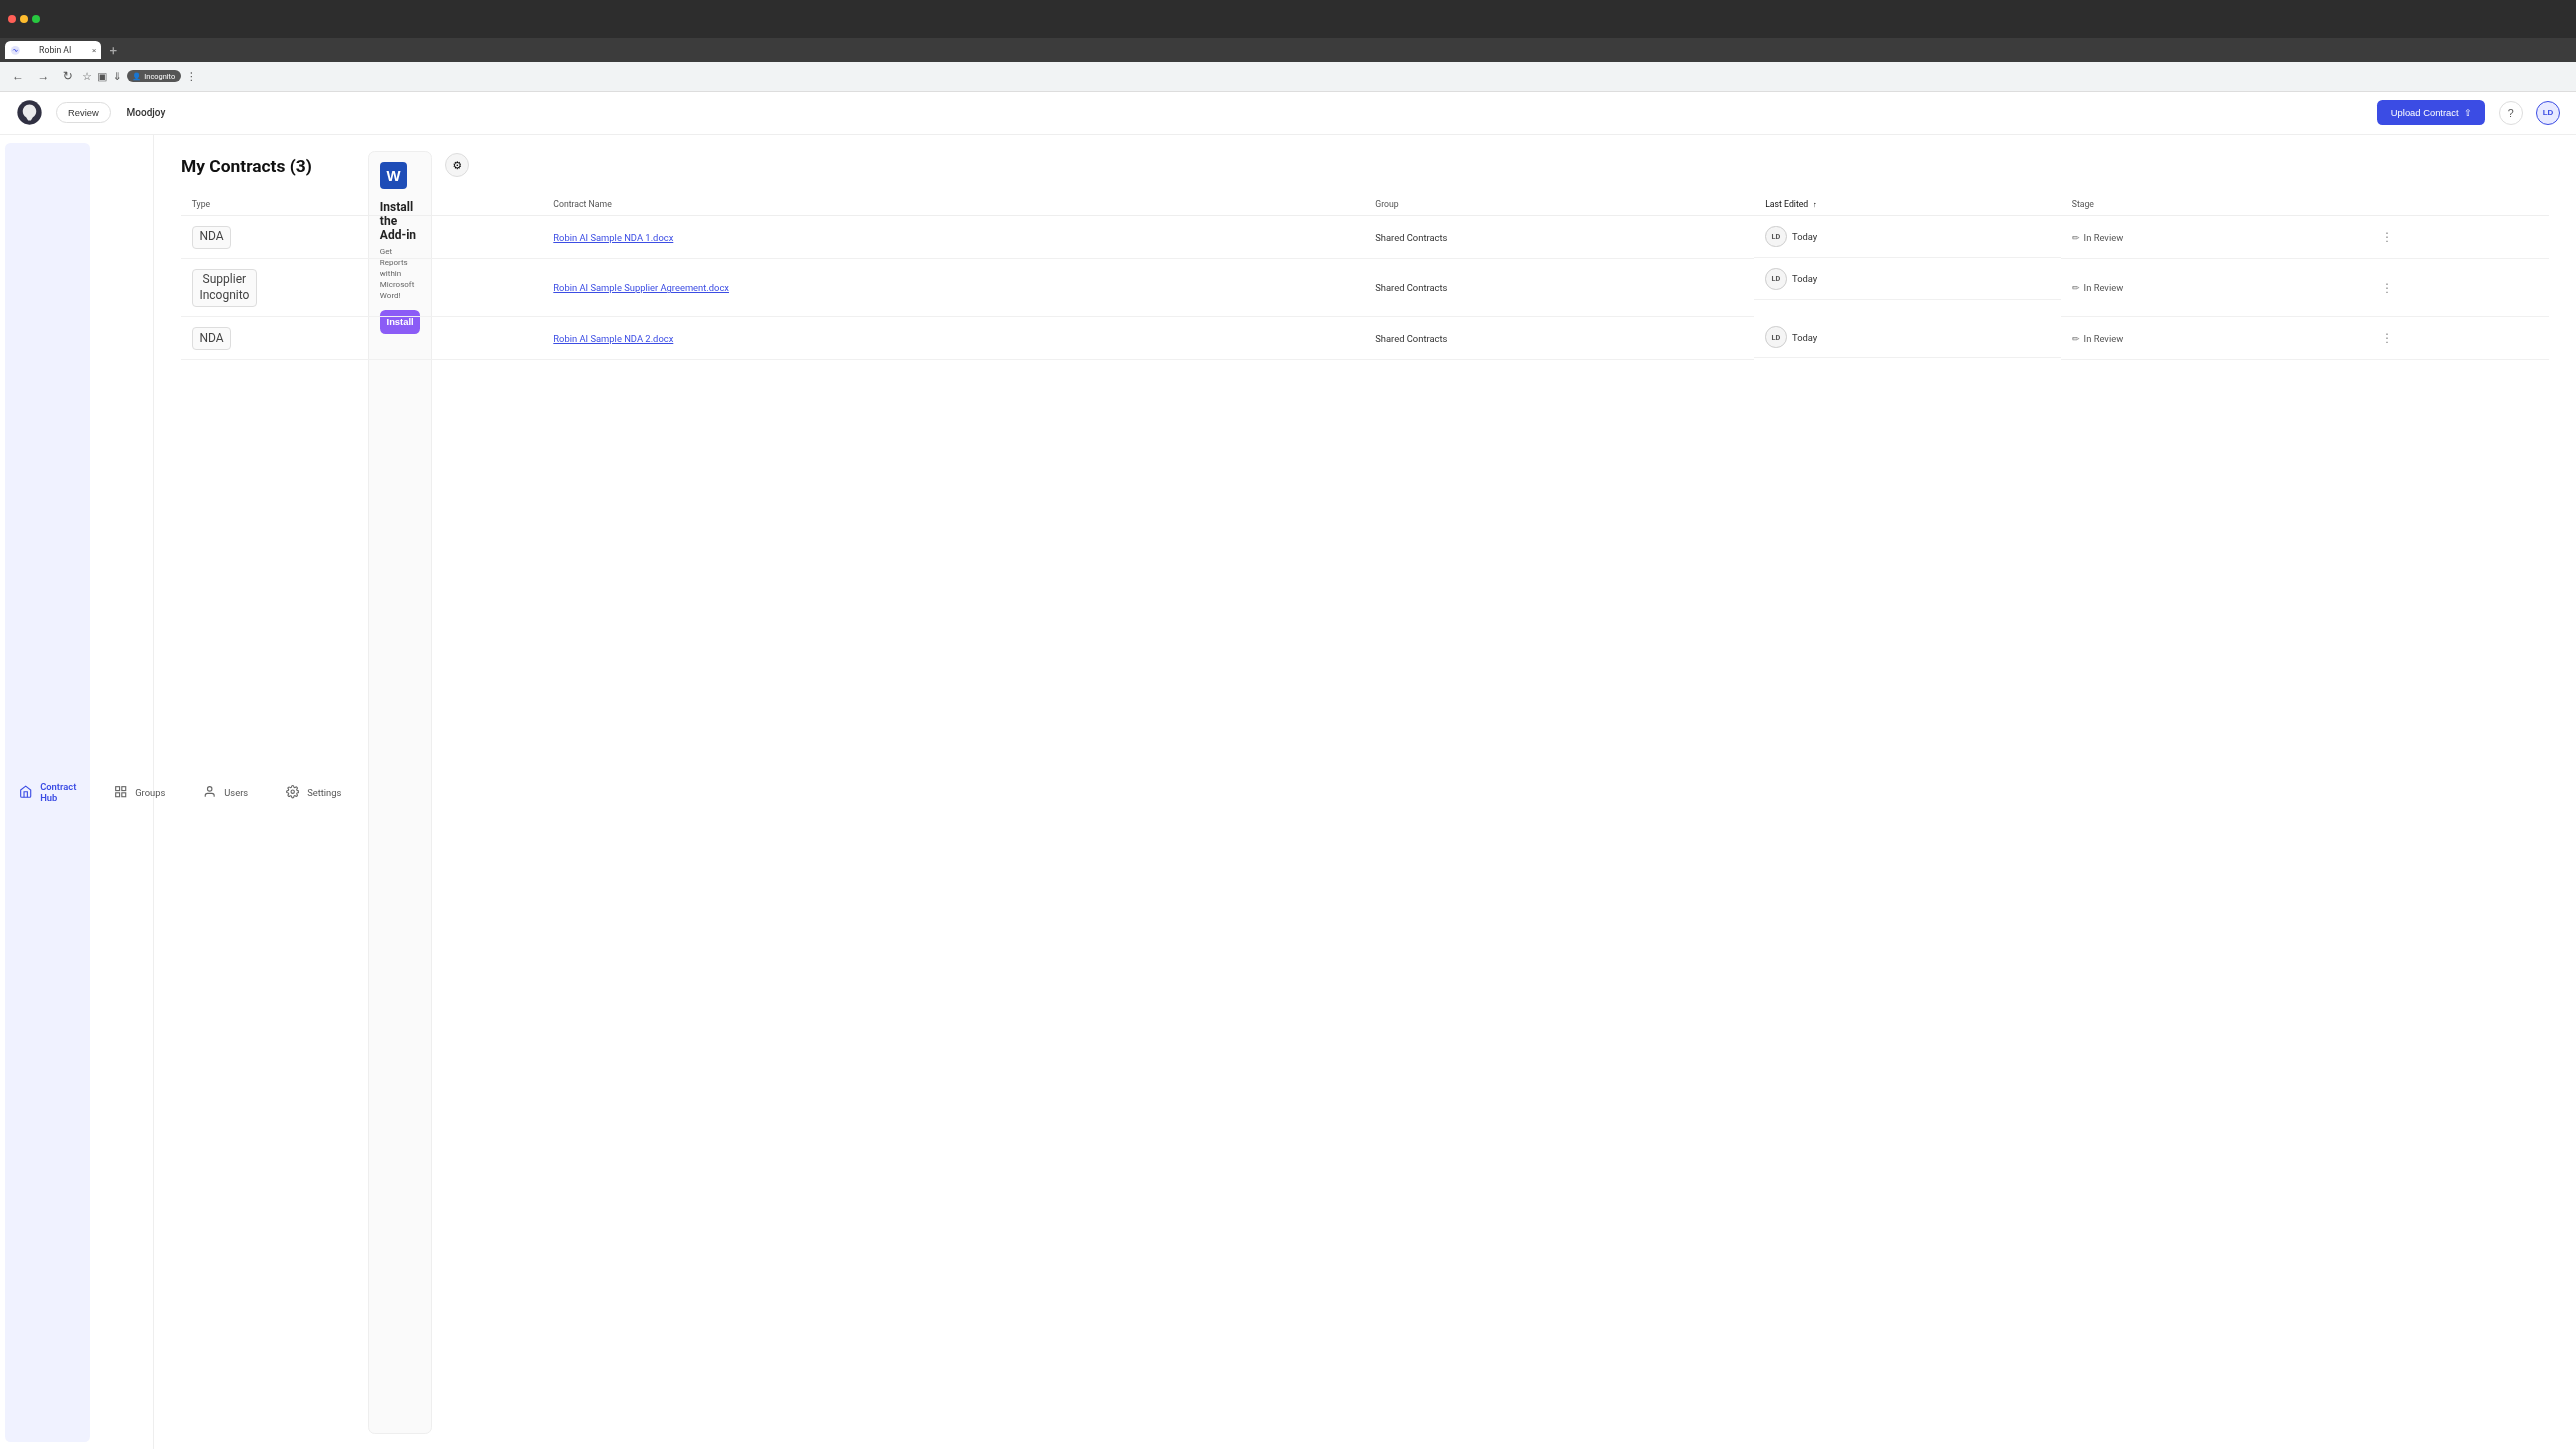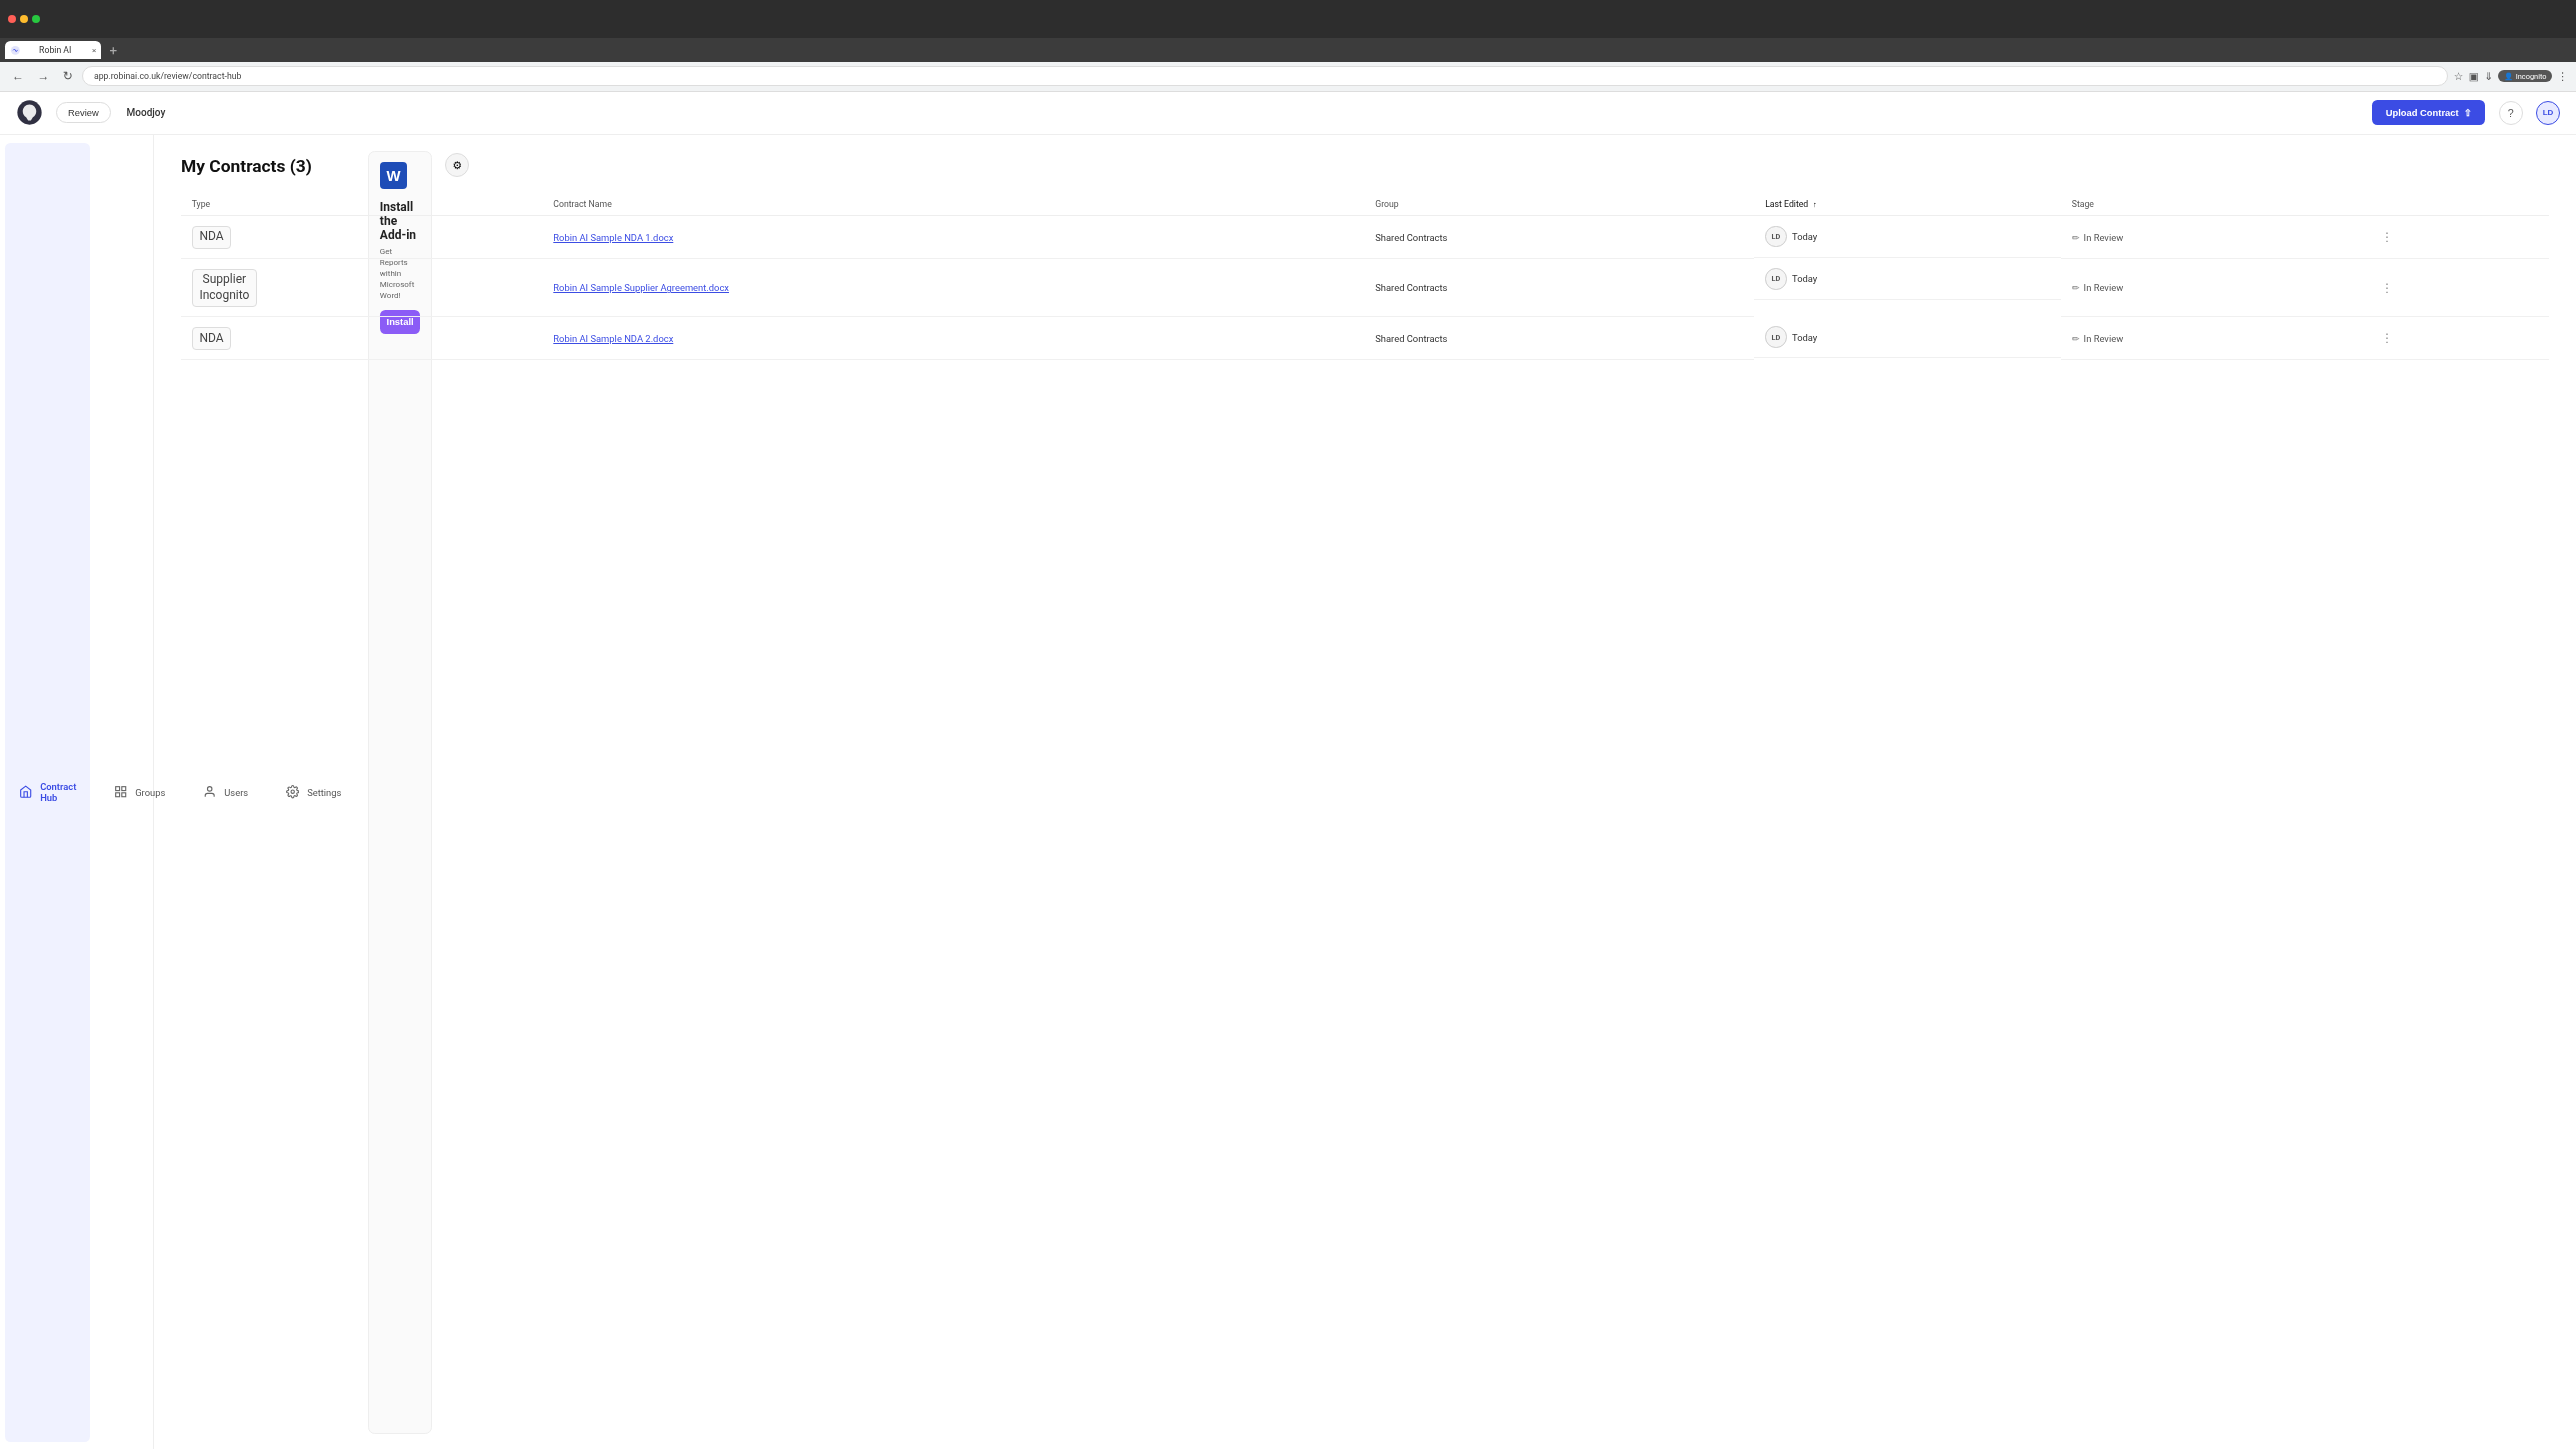--- a/index.html
+++ b/index.html
@@ -19,21 +19,21 @@
     .browser-actions { display: flex; align-items: center; gap: 5.4px; color: #555; font-size: 10.7px; }
     .incognito-badge { background: #555; color: #fff; font-size: 7.4px; padding: 1.3px 5.4px; border-radius: 8px; display: flex; align-items: center; gap: 2.7px; }
 
     
     .app { display: flex; flex-direction: column; height: calc(100vh - 91px); }
     .top-nav { height: 43px; border-bottom: 0.7px solid #eee; display: flex; align-items: center; padding: 0 16px; gap: 13.4px; }
     .logo { width: 27px; height: 27px; }
     .review-btn { background: none; border: 0.7px solid #ddd; border-radius: 13.4px; padding: 4px 10.7px; font-size: 9.4px; color: #333; cursor: pointer; }
     .company-name { font-size: 10px; color: #333; font-weight: 500; margin-left: 2.7px; }
     .nav-spacer { flex: 1; }
-    .upload-btn { background: #3b4ce4; color: #fff; border: none; border-radius: 5.4px; padding: 6.7px 13.4px; font-size: 9.4px; font-weight: 700; cursor: pointer; display: flex; align-items: center; gap: 5.4px; }
+    .upload-btn { background: #3b4ce4; color: #fff; border: none; border-radius: 5.4px; padding: 6.7px 13.4px; font-size: 9.4px; font-weight: 400; cursor: pointer; display: flex; align-items: center; gap: 5.4px; }
     .help-btn { width: 24px; height: 24px; border-radius: 50%; border: 0.7px solid #ddd; background: none; font-size: 10.7px; color: #555; cursor: pointer; display: flex; align-items: center; justify-content: center; }
     .avatar-btn { width: 24px; height: 24px; border-radius: 50%; border: 1.3px solid #3b4ce4; background: #e8eaff; color: #3b4ce4; font-size: 8px; font-weight: 700; cursor: pointer; display: flex; align-items: center; justify-content: center; }
 
     
     .main { display: flex; flex: 1; overflow: hidden; }
 
     
     .sidebar { width: 154px; border-right: 0.7px solid #eee; padding: 8px 0; display: flex; flex-direction: row; background: #fff; }
     .sidebar-item { display: flex; align-items: center; gap: 8px; padding: 6.7px 13.4px; font-size: 9.4px; color: #555; cursor: pointer; border-radius: 5.4px; margin: 0 5.4px; }
     .sidebar-item.active { background: #f0f2ff; color: #3b4ce4; font-weight: 600; }
@@ -84,23 +84,20 @@
     <span>Robin AI</span>
     <span class="tab-close">×</span>
   </div>
   <span class="tab-new">+</span>
 </div>
 
 <div class="browser-controls">
   <button class="nav-btn">←</button>
   <button class="nav-btn">→</button>
   <button class="nav-btn">↻</button>
-  <div class="address-bar">
-    <span class="address-text">app.robinai.co.uk/review/contract-hub</span>
-  </div>
   <div class="browser-actions">
     <span>☆</span>
     <span>▣</span>
     <span>⇓</span>
     <span class="incognito-badge">
       <span>👤</span>
       <span>Incognito</span>
     </span>
     <span>⋮</span>
   </div>

